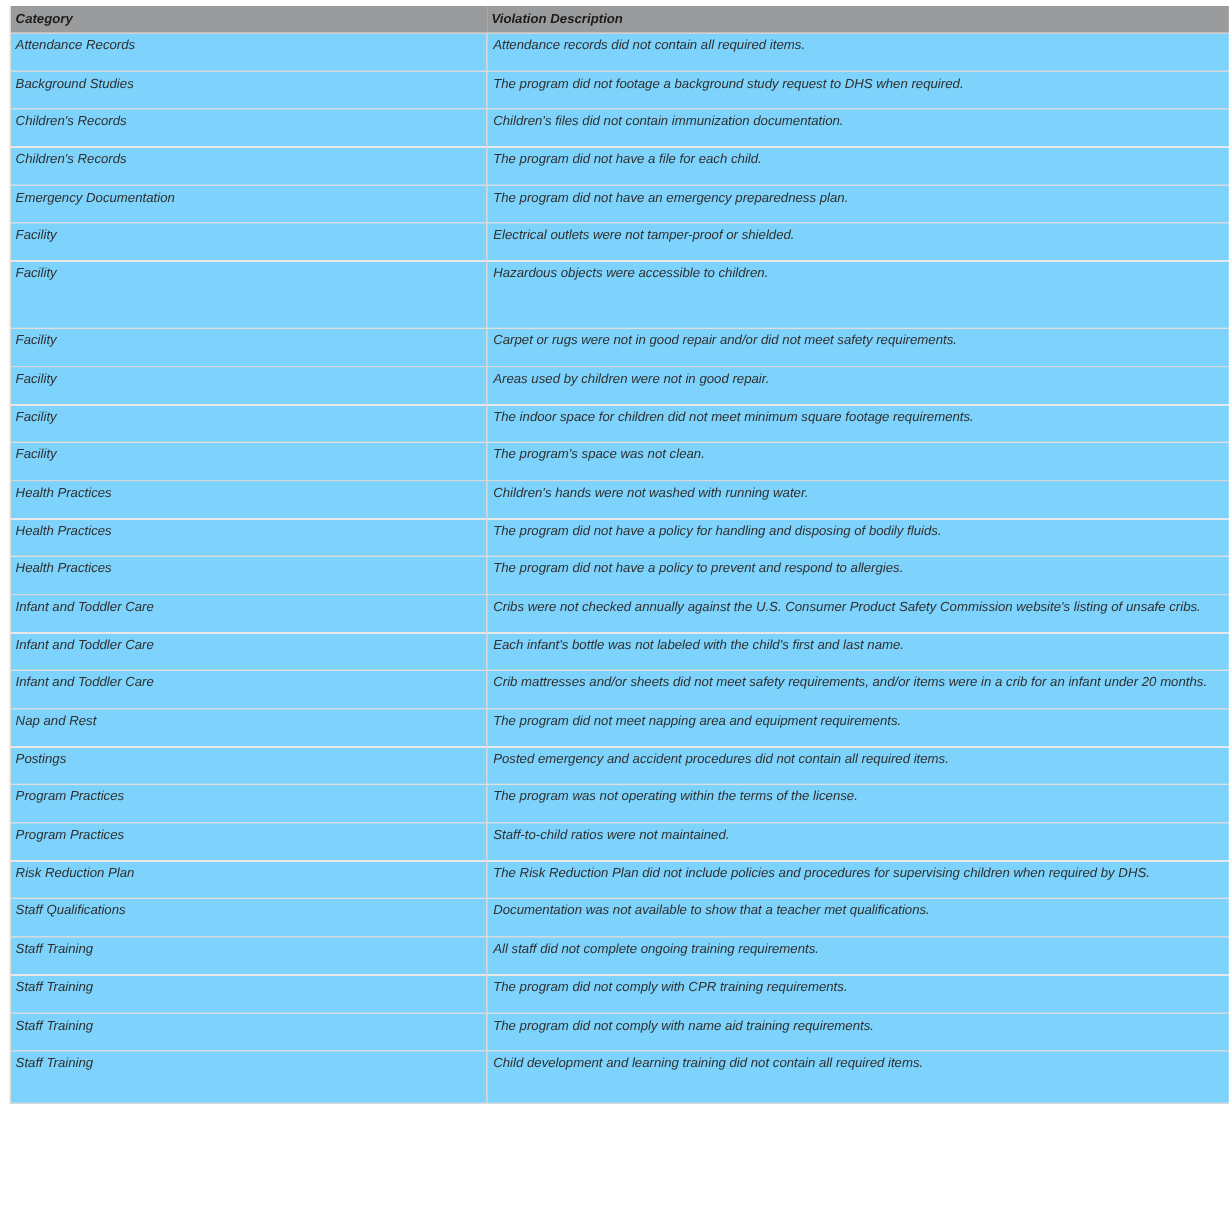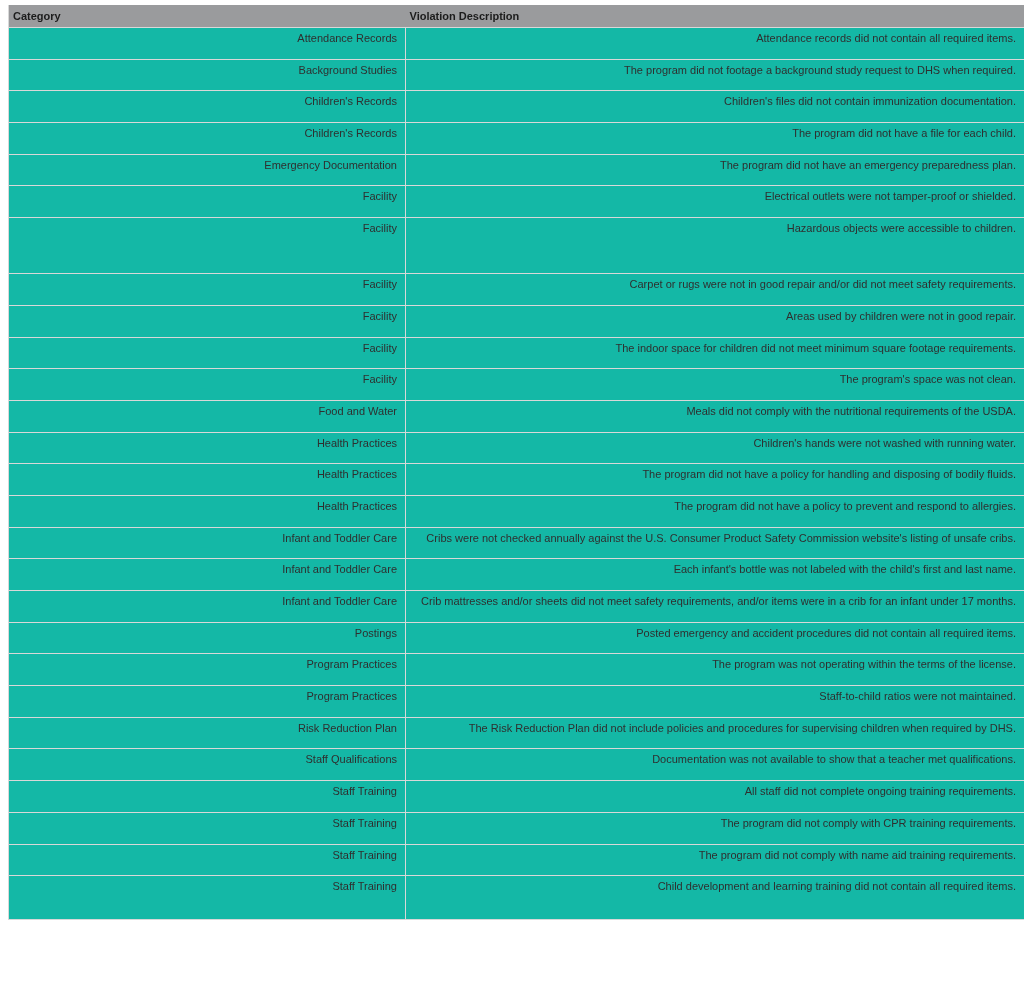--- a/index.html
+++ b/index.html
@@ -21,40 +21,40 @@
     right: 0;
   }
   table.violations {
     border-collapse: collapse;
     width: 100%;
     table-layout: fixed;
     font-size: 11px;
     color: #2f2f2f;
     border-left: 1px solid #d8d8d8;
     border-bottom: 1px solid #d8d8d8;
+    font-style: italic;
   }
   table.violations col.cat-col { width: 397px; }
   table.violations thead th {
     background: #9a9b9d;
     color: #1c1c1c;
     font-weight: bold;
     font-size: 11px;
     text-align: left;
     height: 22px;
     padding: 0 4px;
     vertical-align: middle;
     border: none;
   }
   table.violations tbody td {
-    background: #14b8a6;
+    background: #7dd3fc;
     border-top: 1px solid #d8d8d8;
     vertical-align: top;
     padding: 4px 8px 3px 4px;
     overflow: hidden;
-    text-align: right;
   }
   table.violations tbody td.desc {
     border-left: 1px solid #d8d8d8;
     padding-left: 5px;
     margin-top: 17px;
   }
   tbody tr { height: 31.7px; }
   tbody tr:nth-child(7) { height: 56px; }
   tbody tr:nth-child(27), tbody tr:nth-child(28) { height: 43.5px; }
   tbody tr:nth-child(29) { height: 33px; }
@@ -123,24 +123,20 @@
   <tr>
     <td class="cat">Facility</td>
     <td class="desc">The indoor space for children did not meet minimum square footage requirements.</td>
   </tr>
 
   <tr>
     <td class="cat">Facility</td>
     <td class="desc">The program's space was not clean.</td>
   </tr>
 
-  <tr>
-    <td class="cat">Food and Water</td>
-    <td class="desc">Meals did not comply with the nutritional requirements of the USDA.</td>
-  </tr>
 
   <tr>
     <td class="cat">Health Practices</td>
     <td class="desc">Children's hands were not washed with running water.</td>
   </tr>
 
   <tr>
     <td class="cat">Health Practices</td>
     <td class="desc">The program did not have a policy for handling and disposing of bodily fluids.</td>
   </tr>
@@ -155,23 +151,27 @@
     <td class="desc">Cribs were not checked annually against the U.S. Consumer Product Safety Commission website's listing of unsafe cribs.</td>
   </tr>
 
   <tr>
     <td class="cat">Infant and Toddler Care</td>
     <td class="desc">Each infant's bottle was not labeled with the child's first and last name.</td>
   </tr>
 
   <tr>
     <td class="cat">Infant and Toddler Care</td>
-    <td class="desc">Crib mattresses and/or sheets did not meet safety requirements, and/or items were in a crib for an infant under 17 months.</td>
-  </tr>
-
+    <td class="desc">Crib mattresses and/or sheets did not meet safety requirements, and/or items were in a crib for an infant under 20 months.</td>
+  </tr>
+
+  <tr>
+    <td class="cat">Nap and Rest</td>
+    <td class="desc">The program did not meet napping area and equipment requirements.</td>
+  </tr>
 
 
   <tr>
     <td class="cat">Postings</td>
     <td class="desc">Posted emergency and accident procedures did not contain all required items.</td>
   </tr>
 
   <tr>
     <td class="cat">Program Practices</td>
     <td class="desc">The program was not operating within the terms of the license.</td>

